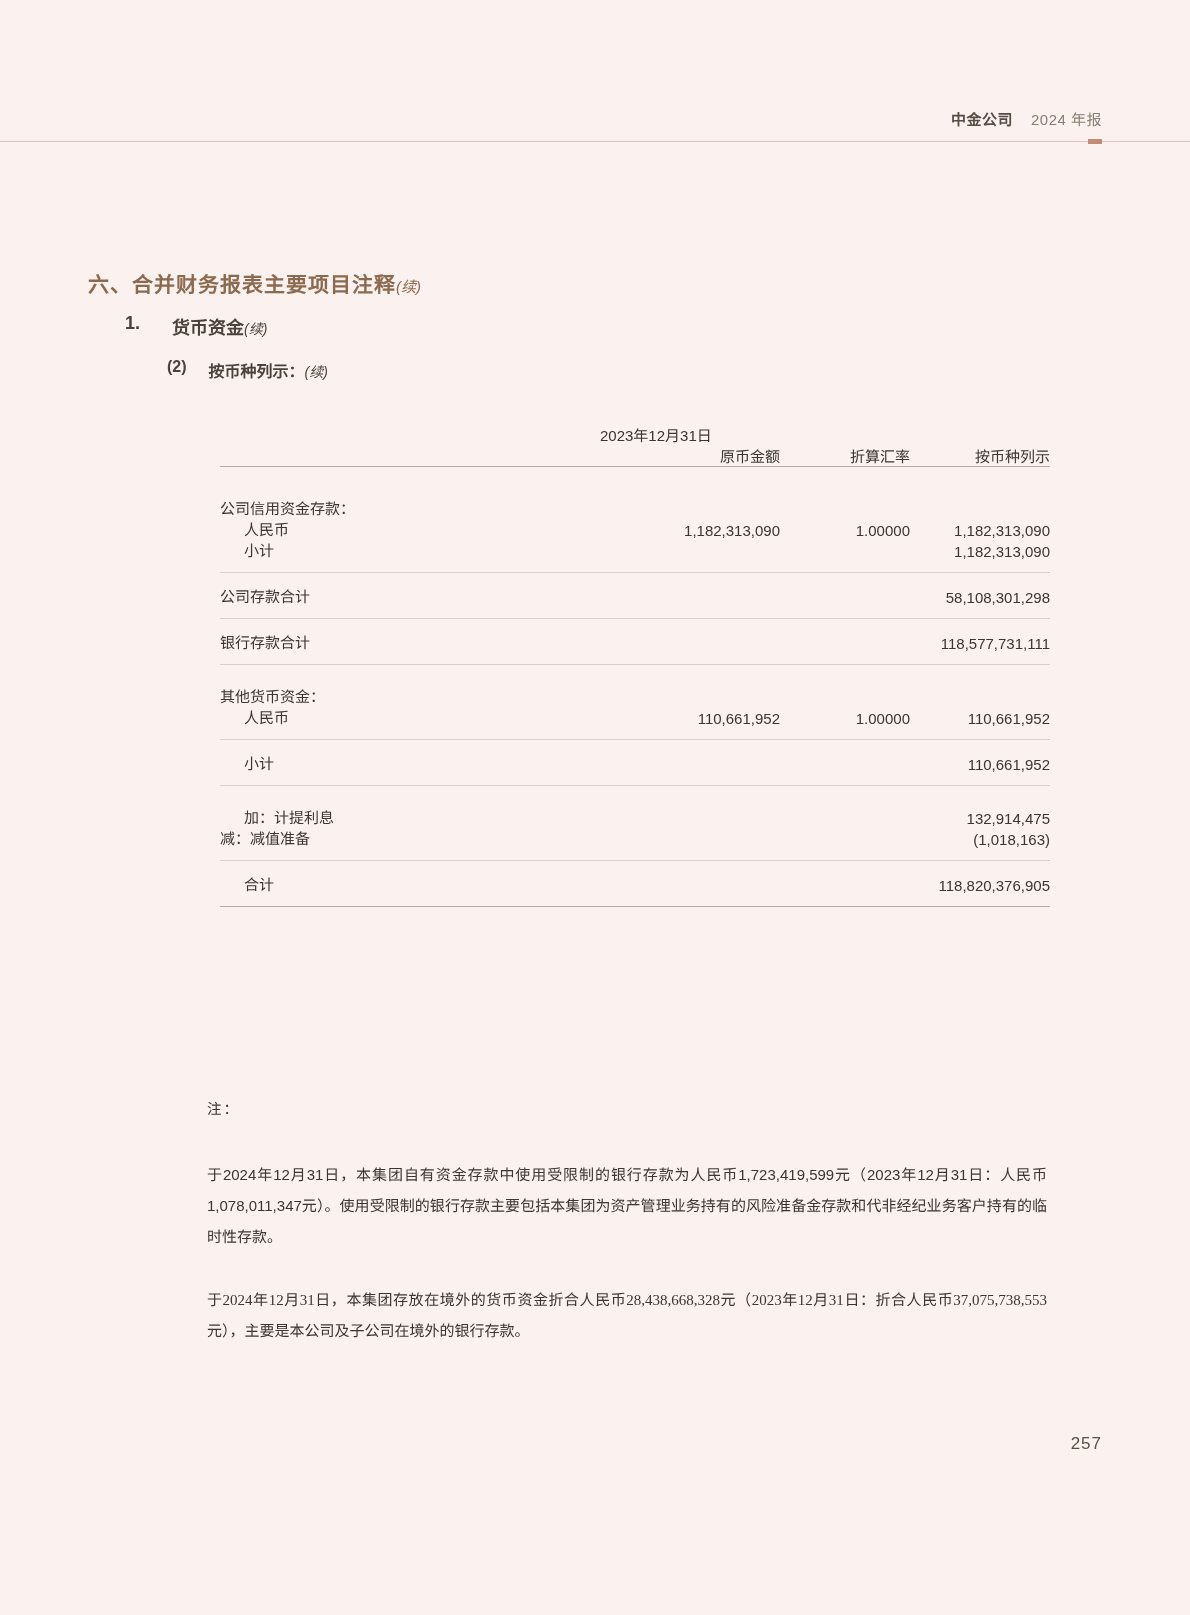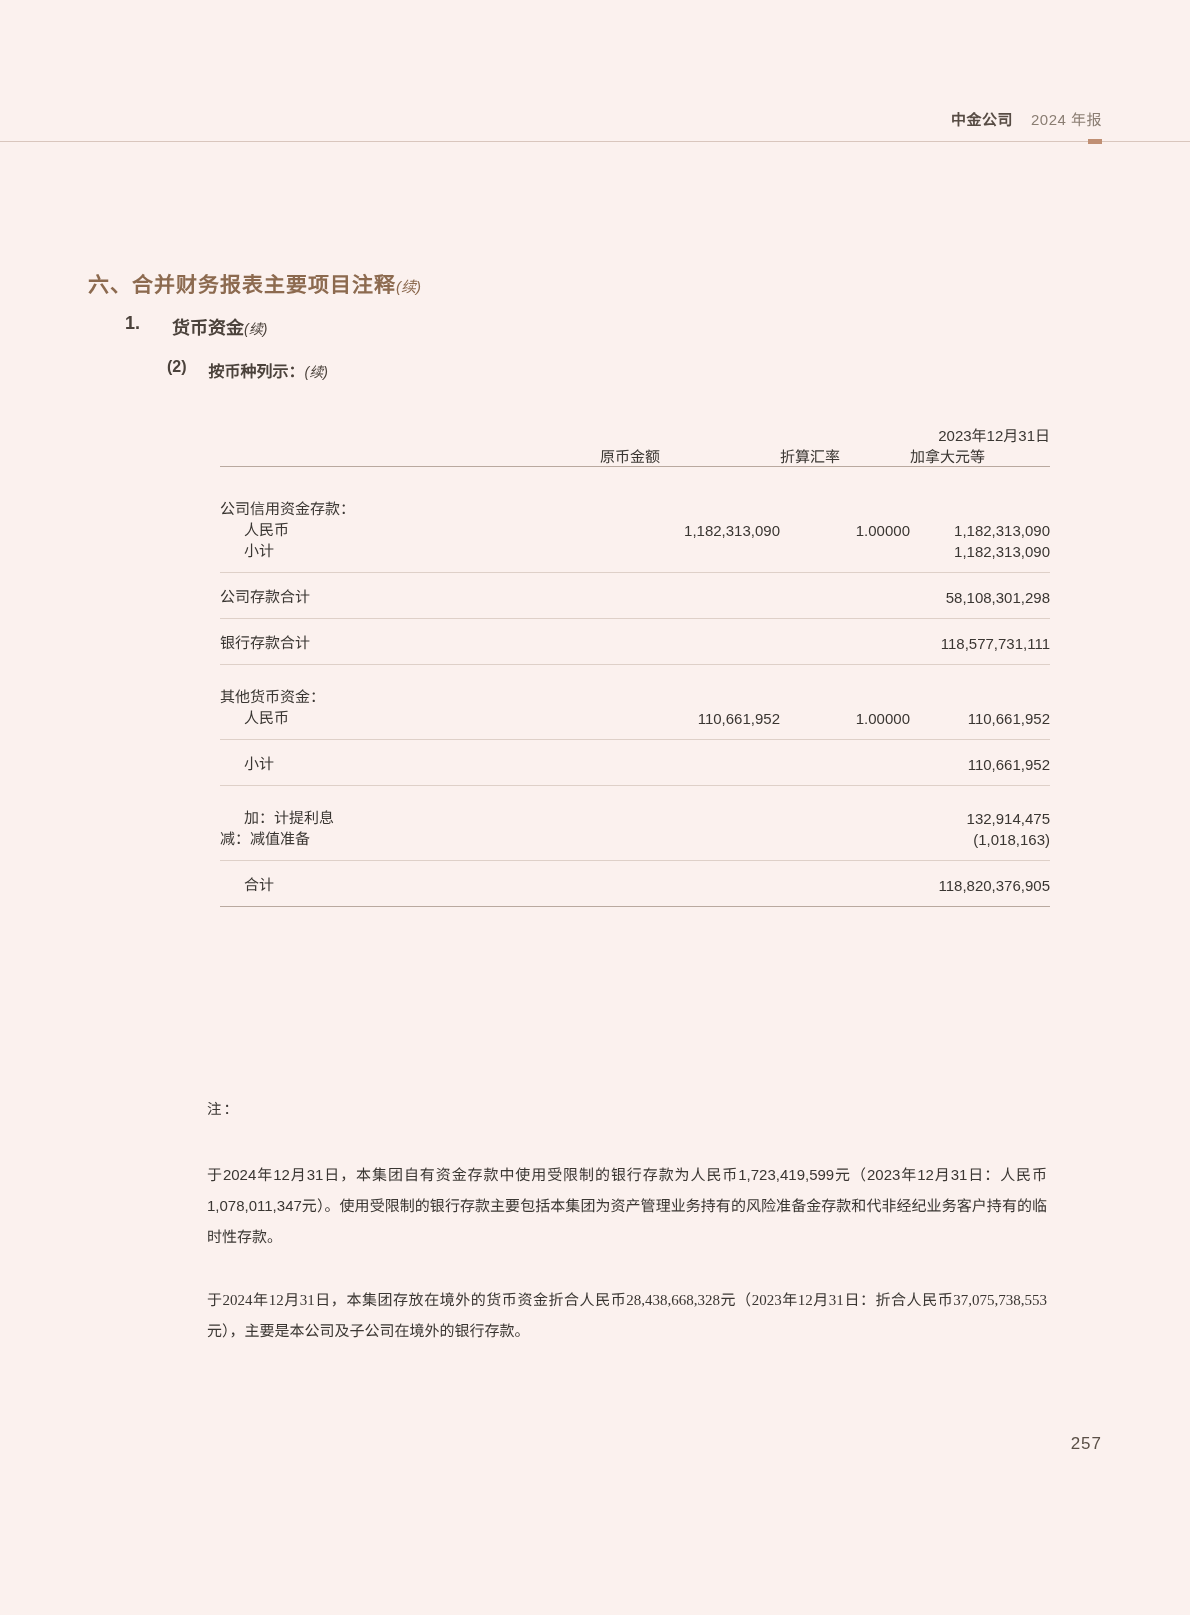--- a/index.html
+++ b/index.html
@@ -123,27 +123,27 @@
     border-collapse: collapse;
     font-size: 15px;
     color: #3a3632;
   }
   table.fin td, table.fin th {
     padding: 0;
     font-weight: 400;
     vertical-align: bottom;
   }
   .date-row td {
+    text-align: left;
+    padding-bottom: 14px;
+    font-size: 15px;
+    color: #3a3632;
+  }
+  .colhead td {
     text-align: right;
-    padding-bottom: 14px;
-    font-size: 15px;
-    color: #3a3632;
-  }
-  .colhead td {
-    text-align: left;
     padding-bottom: 10px;
     font-size: 15px;
     color: #3a3632;
     white-space: nowrap;
   }
   .rule td {
     border-bottom: 1px solid #b9a99f;
     height: 0;
     font-size: 0;
     line-height: 0;
@@ -244,21 +244,21 @@
       </colgroup>
       <tbody>
         <tr class="date-row">
           <td></td>
           <td colspan="3">2023年12月31日</td>
         </tr>
         <tr class="colhead">
           <td class="lbl"></td>
           <td class="num">原币金额</td>
           <td class="num">折算汇率</td>
-          <td class="num">加拿大元等</td>
+          <td class="num">按币种列示</td>
         </tr>
         <tr class="rule">
             <td colspan="4"></td>
           </tr>
 
         <tr class="spacer-lg">
             <td colspan="4"></td>
           </tr>
 
         <tr class="r">

